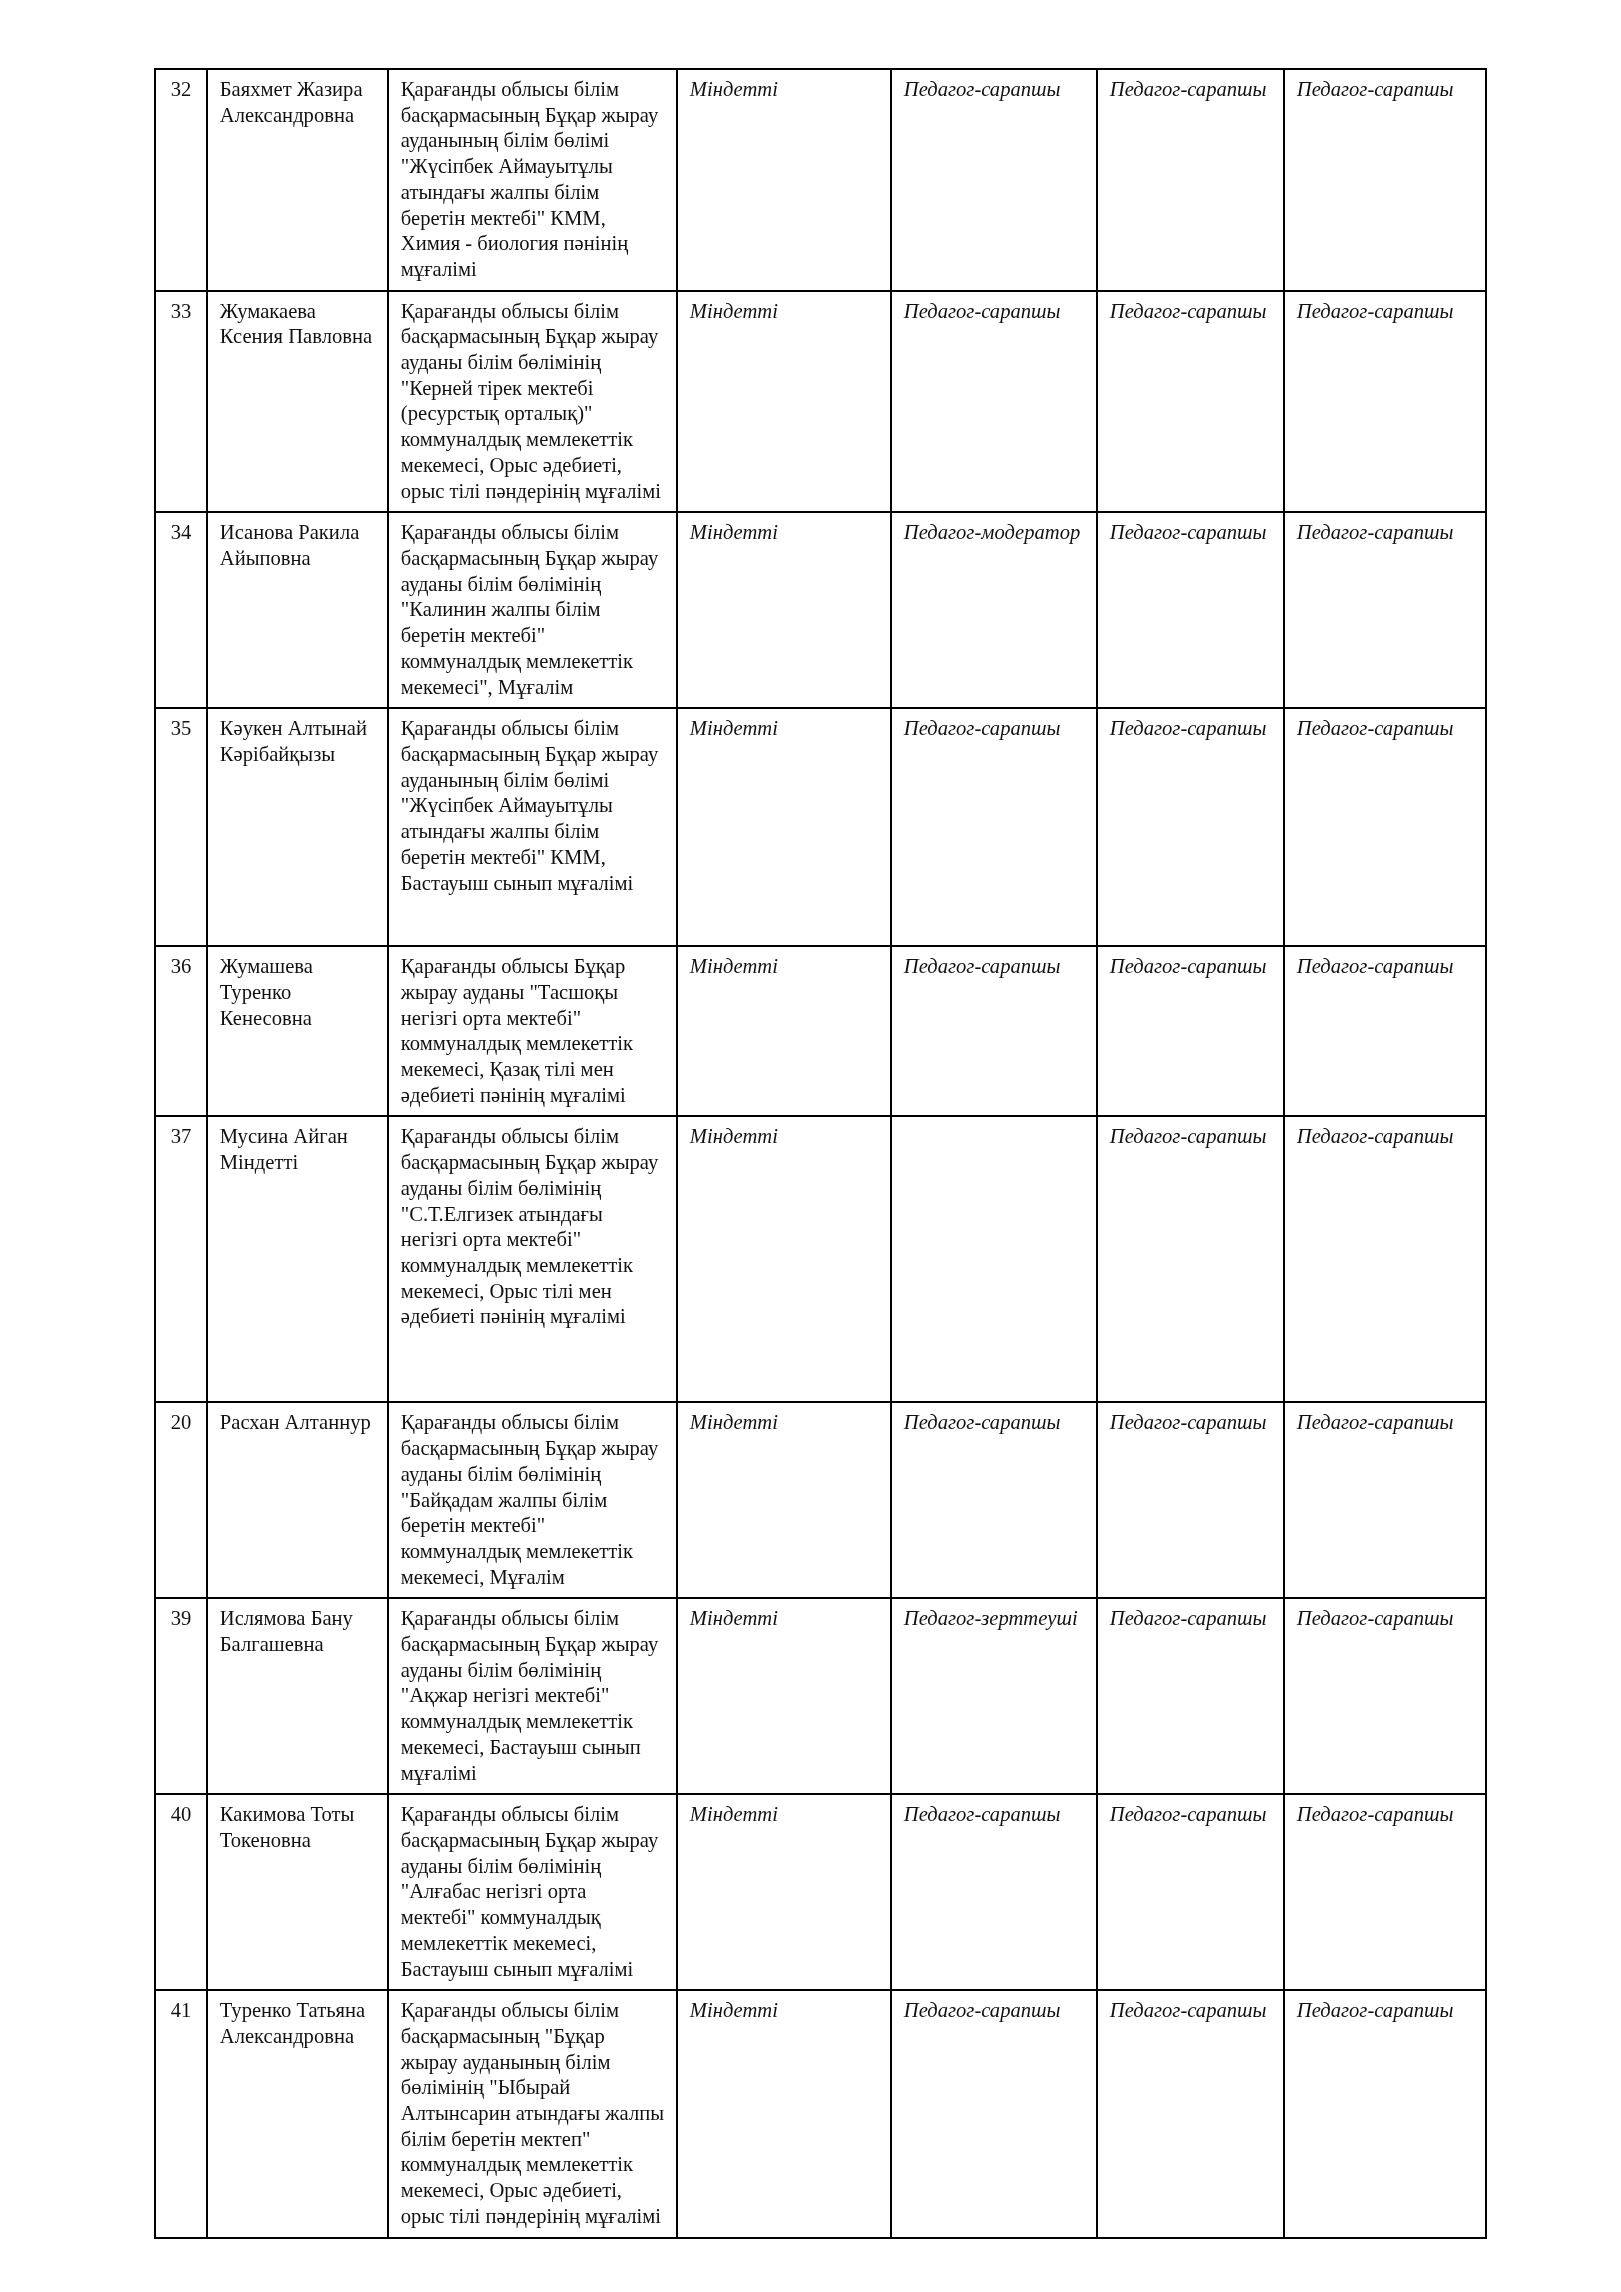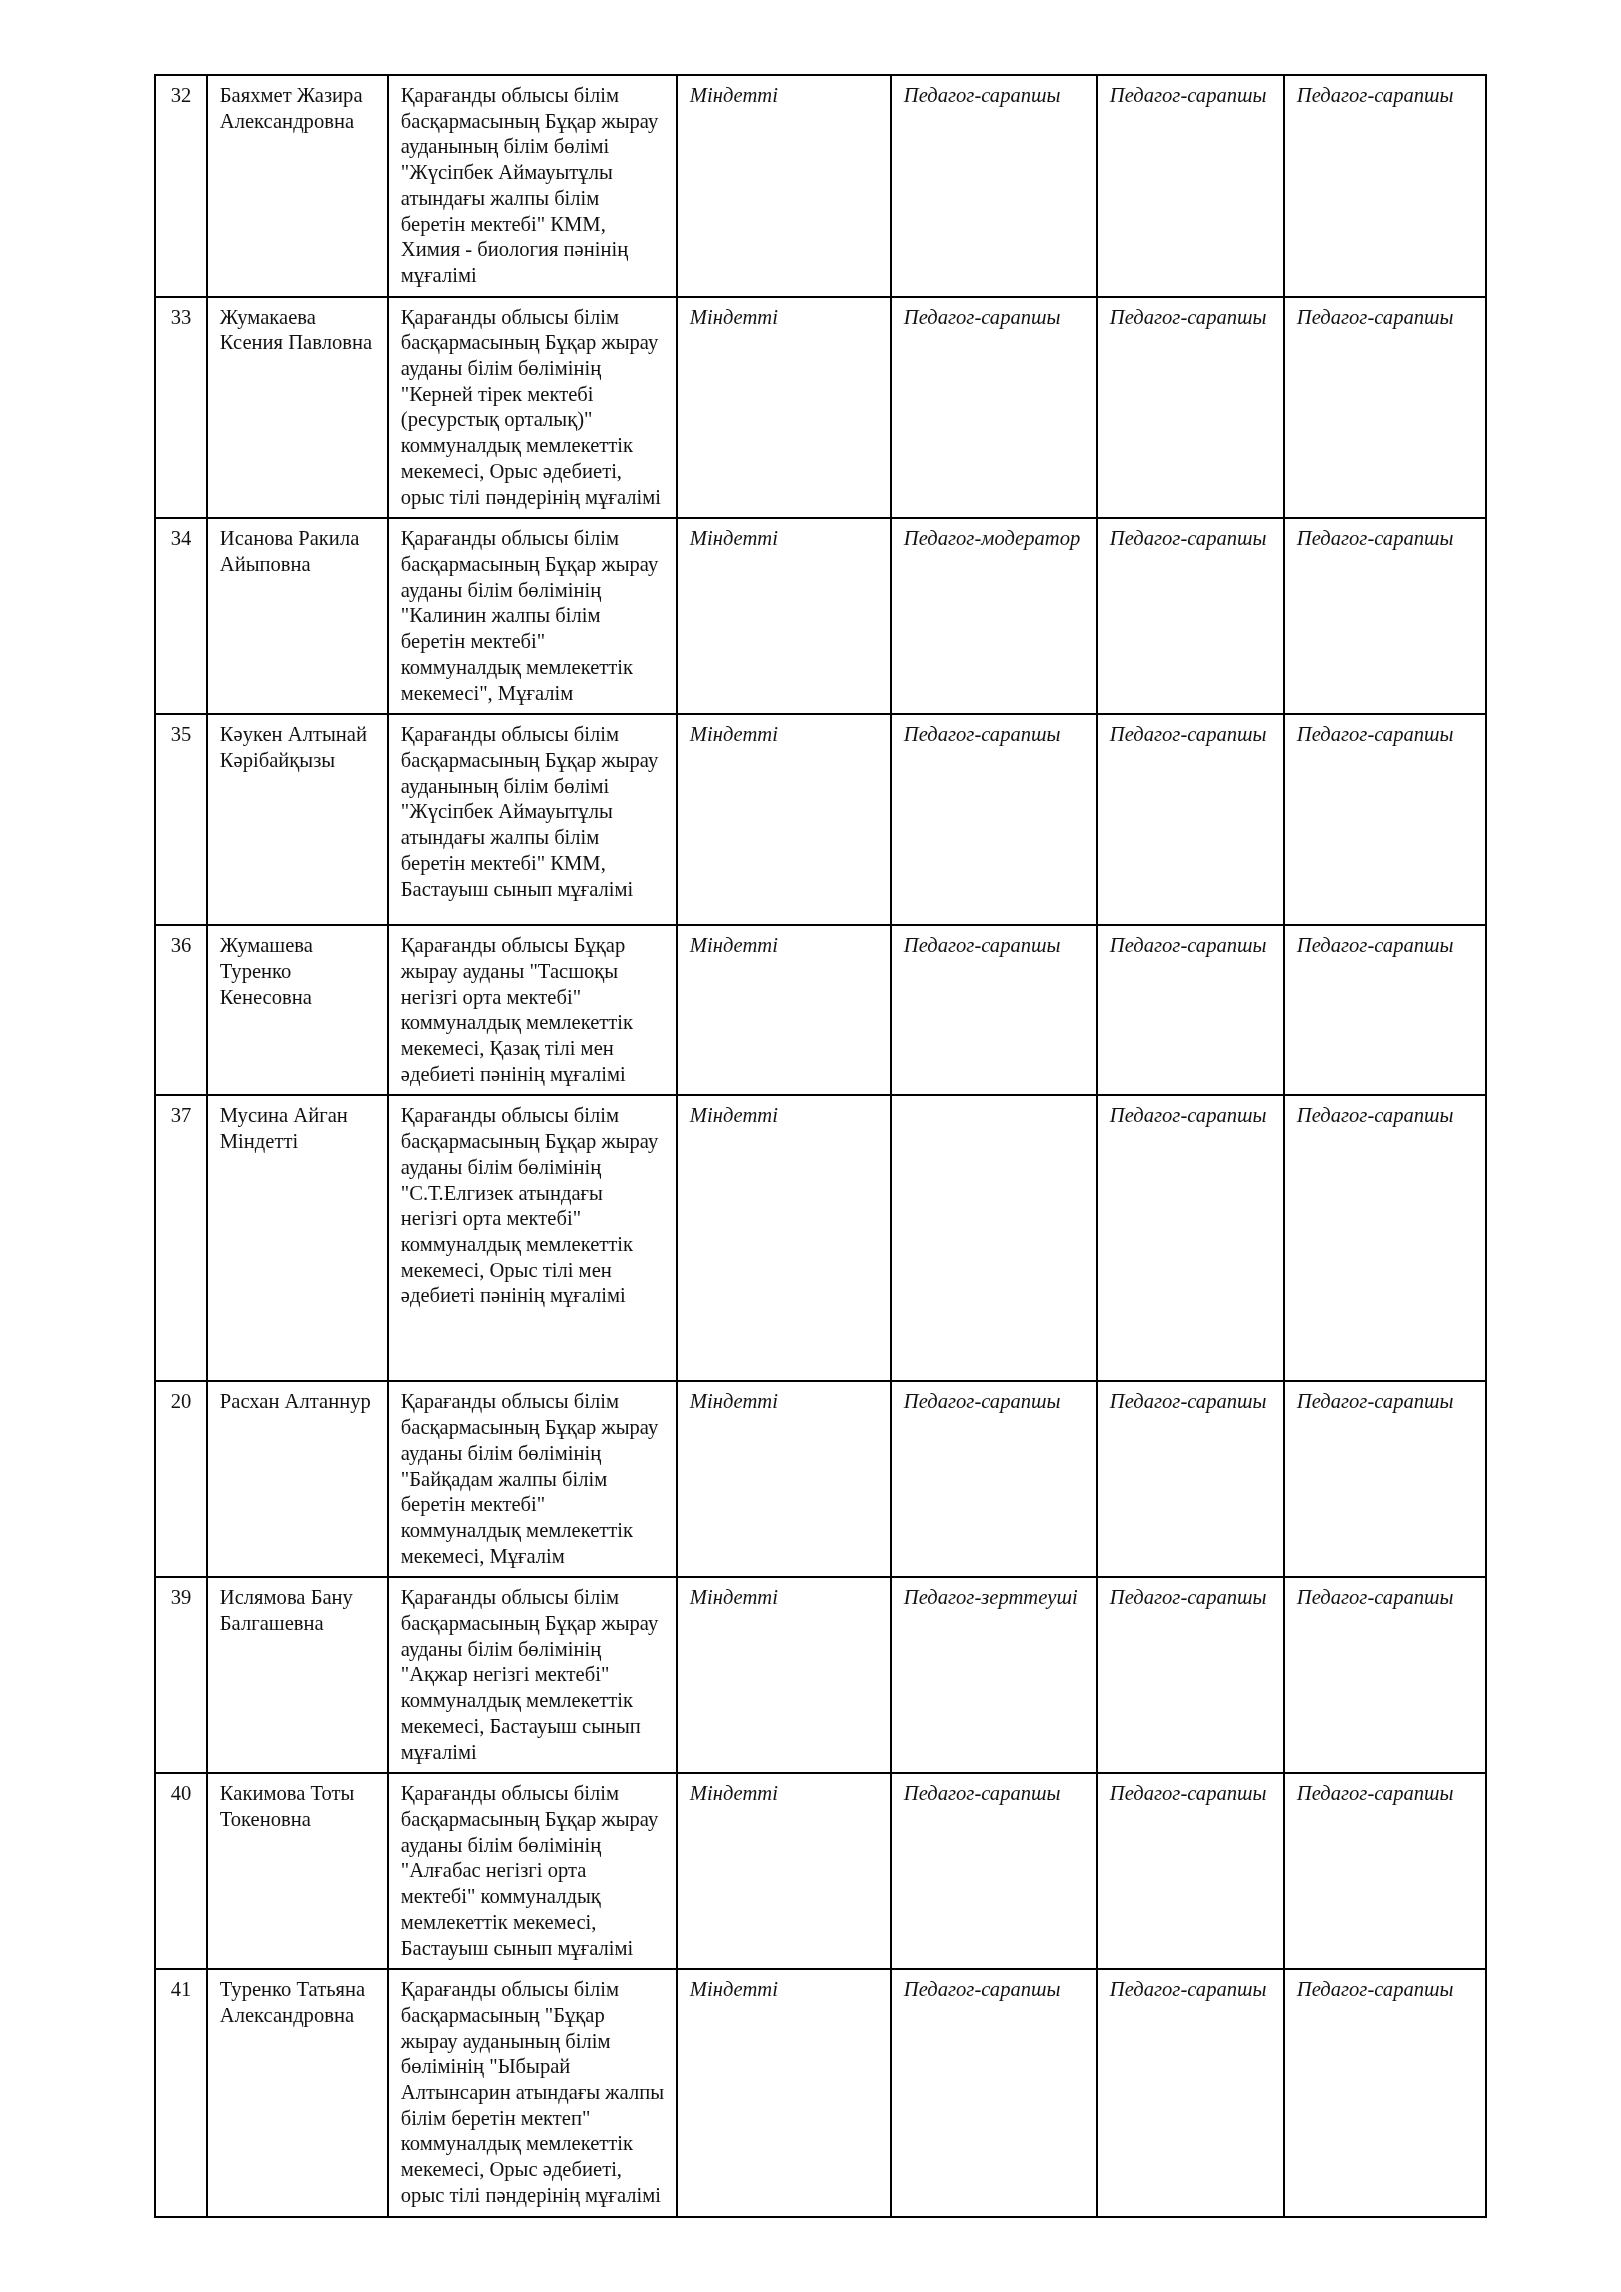--- a/index.html
+++ b/index.html
@@ -11,21 +11,21 @@
     position: relative;
     width: 1621px;
     height: 2293px;
     background: #ffffff;
     font-family: "Liberation Serif", "DejaVu Serif", serif;
     color: #111111;
   }
   table.doc-table {
     position: absolute;
     left: 154px;
-    top: 74px;
+    top: 68px;
     width: 1331px;
     border-collapse: collapse;
     table-layout: fixed;
   }
   table.doc-table td {
     border: 2px solid #000000;
     vertical-align: top;
     padding: 6.9px 11.8px 6.9px 11.8px;
     font-size: 20.6px;
     line-height: 1.25;
@@ -77,21 +77,21 @@
       </tr>
       <tr style="height:184px">
         <td class="c-num">34</td>
         <td>Исанова Ракила Айыповна</td>
         <td>Қарағанды облысы білім басқармасының Бұқар жырау ауданы білім бөлімінің "Калинин жалпы білім беретін мектебі" коммуналдық мемлекеттік мекемесі", Мұғалім</td>
         <td class="c-role">Міндетті</td>
         <td class="c-role">Педагог-модератор</td>
         <td class="c-role">Педагог-сарапшы</td>
         <td class="c-role">Педагог-сарапшы</td>
       </tr>
-      <tr style="height:211px">
+      <tr style="height:238px">
         <td class="c-num">35</td>
         <td>Кәукен Алтынай Кәрібайқызы</td>
         <td>Қарағанды облысы білім басқармасының Бұқар жырау ауданының білім бөлімі "Жүсіпбек Аймауытұлы атындағы жалпы білім беретін мектебі" КММ, Бастауыш сынып мұғалімі</td>
         <td class="c-role">Міндетті</td>
         <td class="c-role">Педагог-сарапшы</td>
         <td class="c-role">Педагог-сарапшы</td>
         <td class="c-role">Педагог-сарапшы</td>
       </tr>
       <tr style="height:160px">
         <td class="c-num">36</td>

